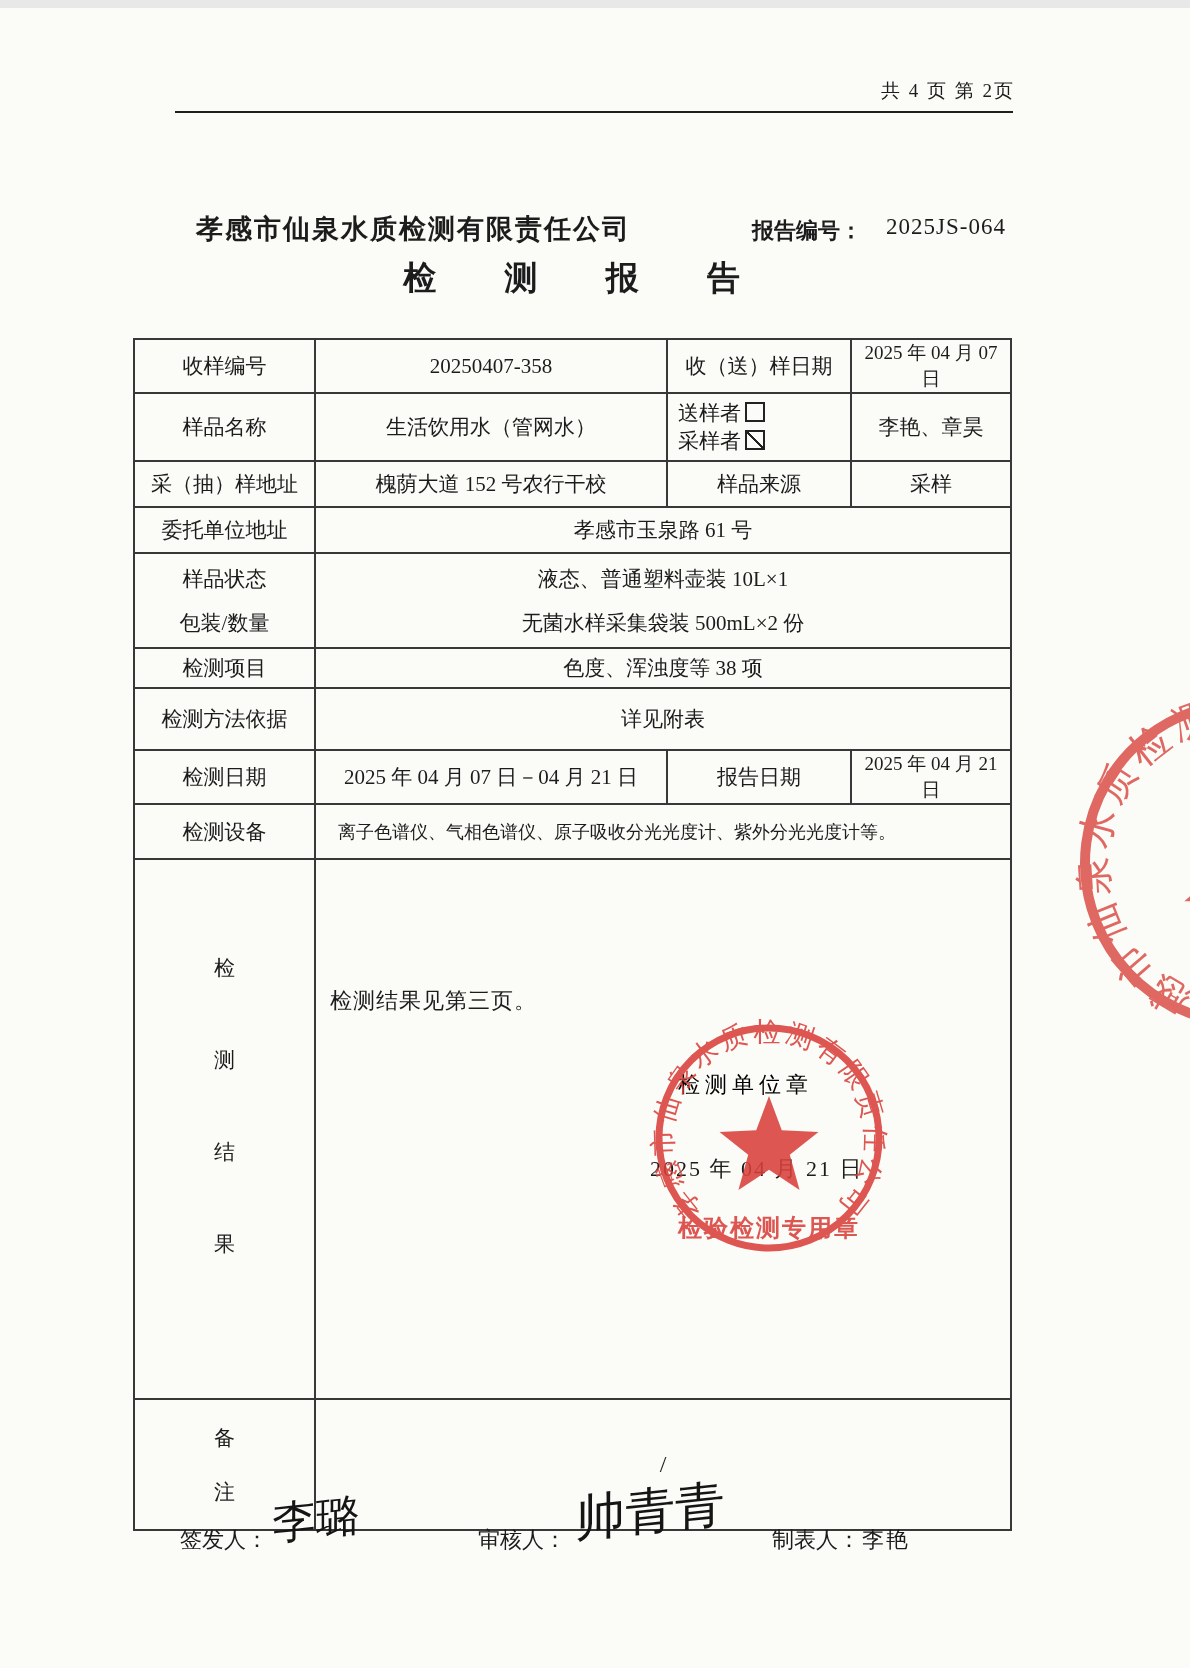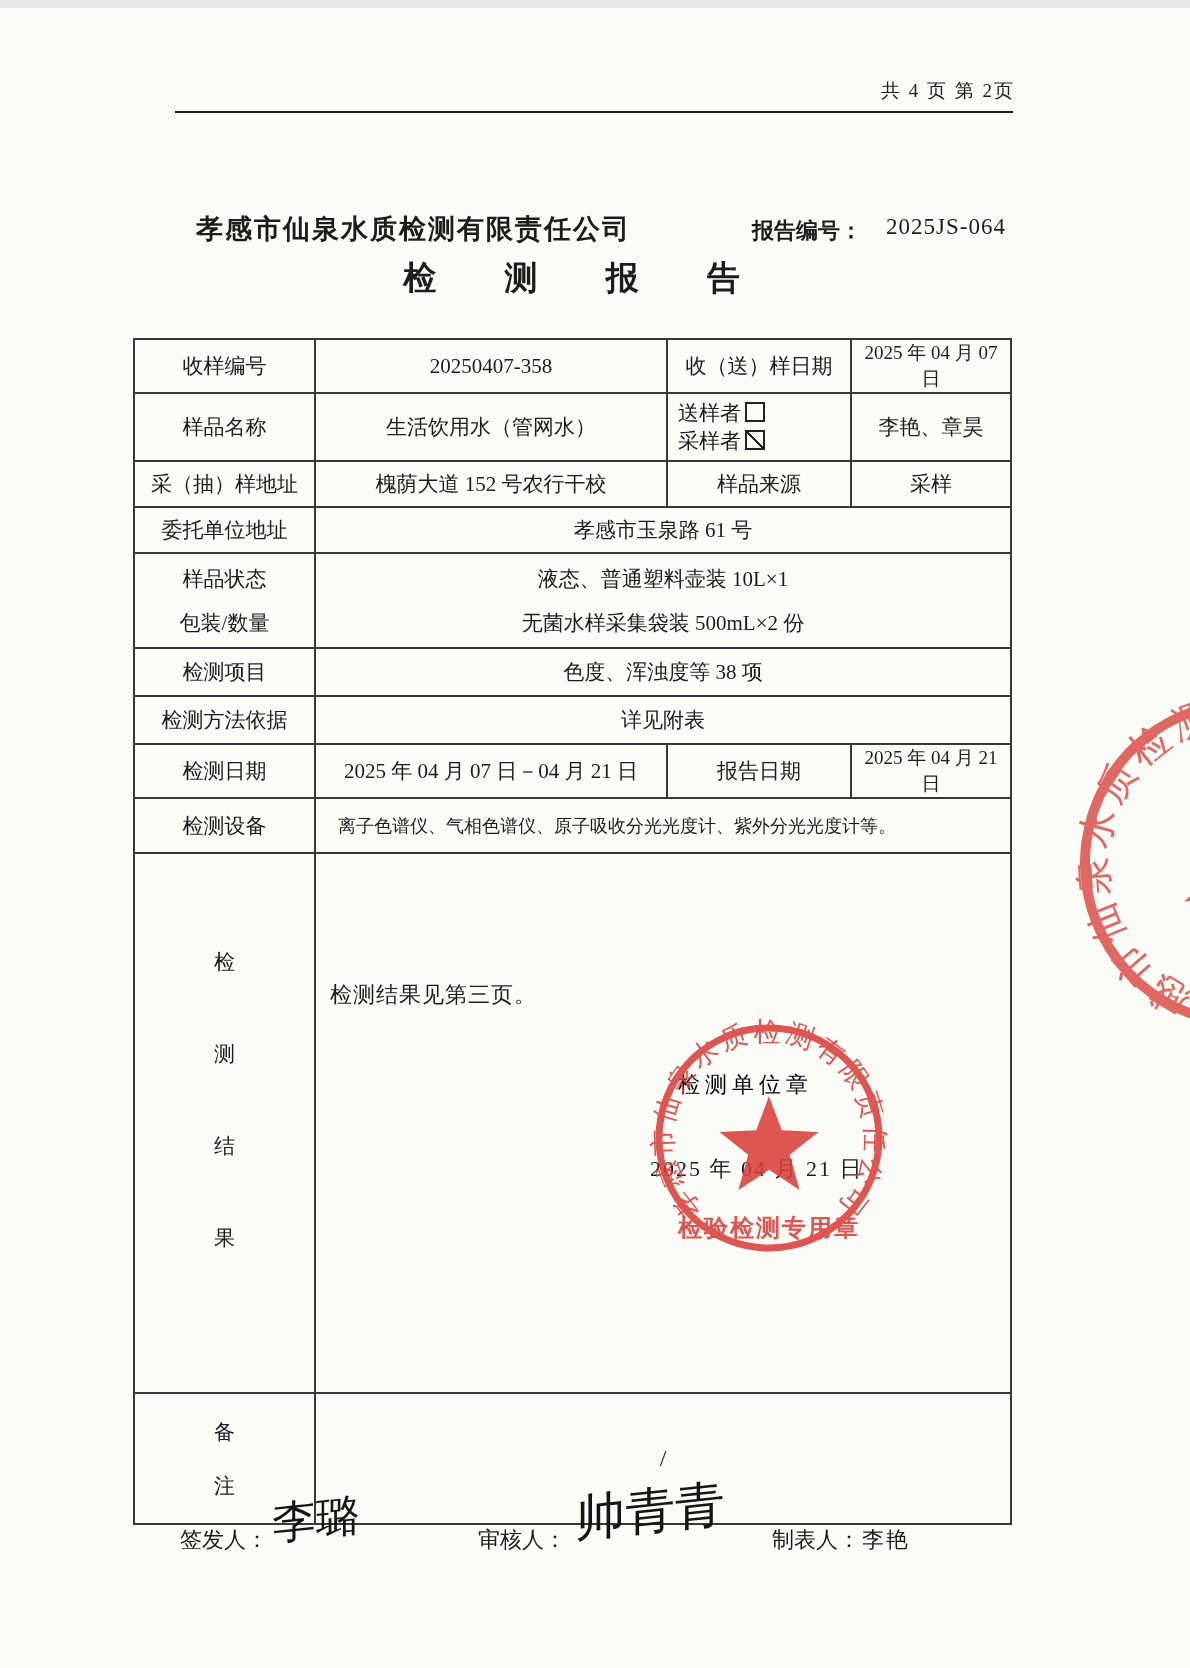--- a/index.html
+++ b/index.html
@@ -105,25 +105,25 @@
       <tr style="height:95px">
         <th>
           <div class="two-line">样品状态</div>
           <div class="two-line">包装/数量</div>
         </th>
         <td colspan="3">
           <div class="two-line">液态、普通塑料壶装 10L×1</div>
           <div class="two-line">无菌水样采集袋装 500mL×2 份</div>
         </td>
       </tr>
-      <tr style="height:48px">
+      <tr style="height:40px">
         <th>检测项目</th>
         <td colspan="3">色度、浑浊度等 38 项</td>
       </tr>
-      <tr style="height:48px">
+      <tr style="height:62px">
         <th>检测方法依据</th>
         <td colspan="3">详见附表</td>
       </tr>
       <tr style="height:48px">
         <th>检测日期</th>
         <td>2025 年 04 月 07 日－04 月 21 日</td>
         <th>报告日期</th>
         <td class="small-date">2025 年 04 月 21 日</td>
       </tr>
       <tr style="height:55px">

